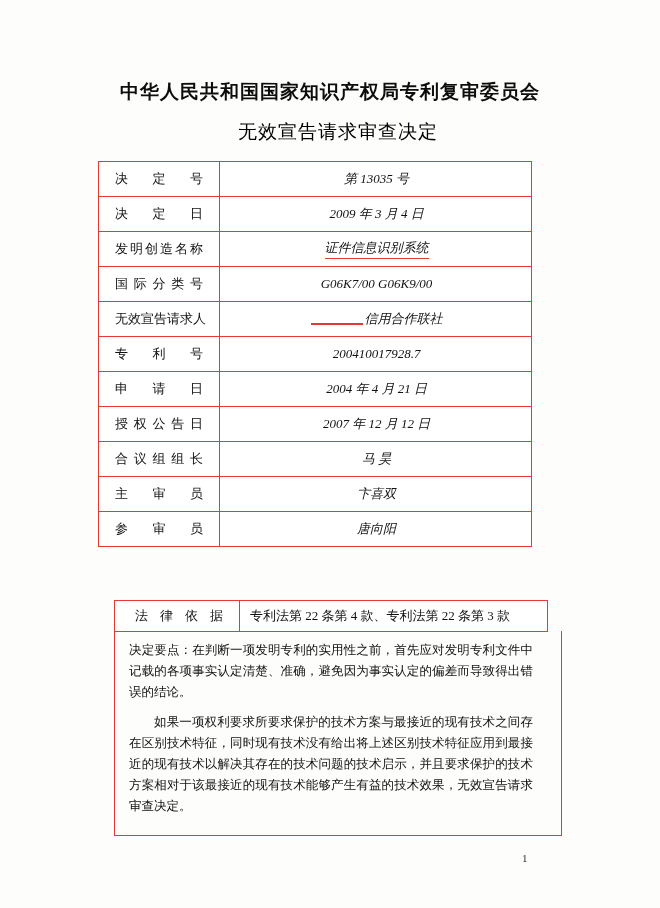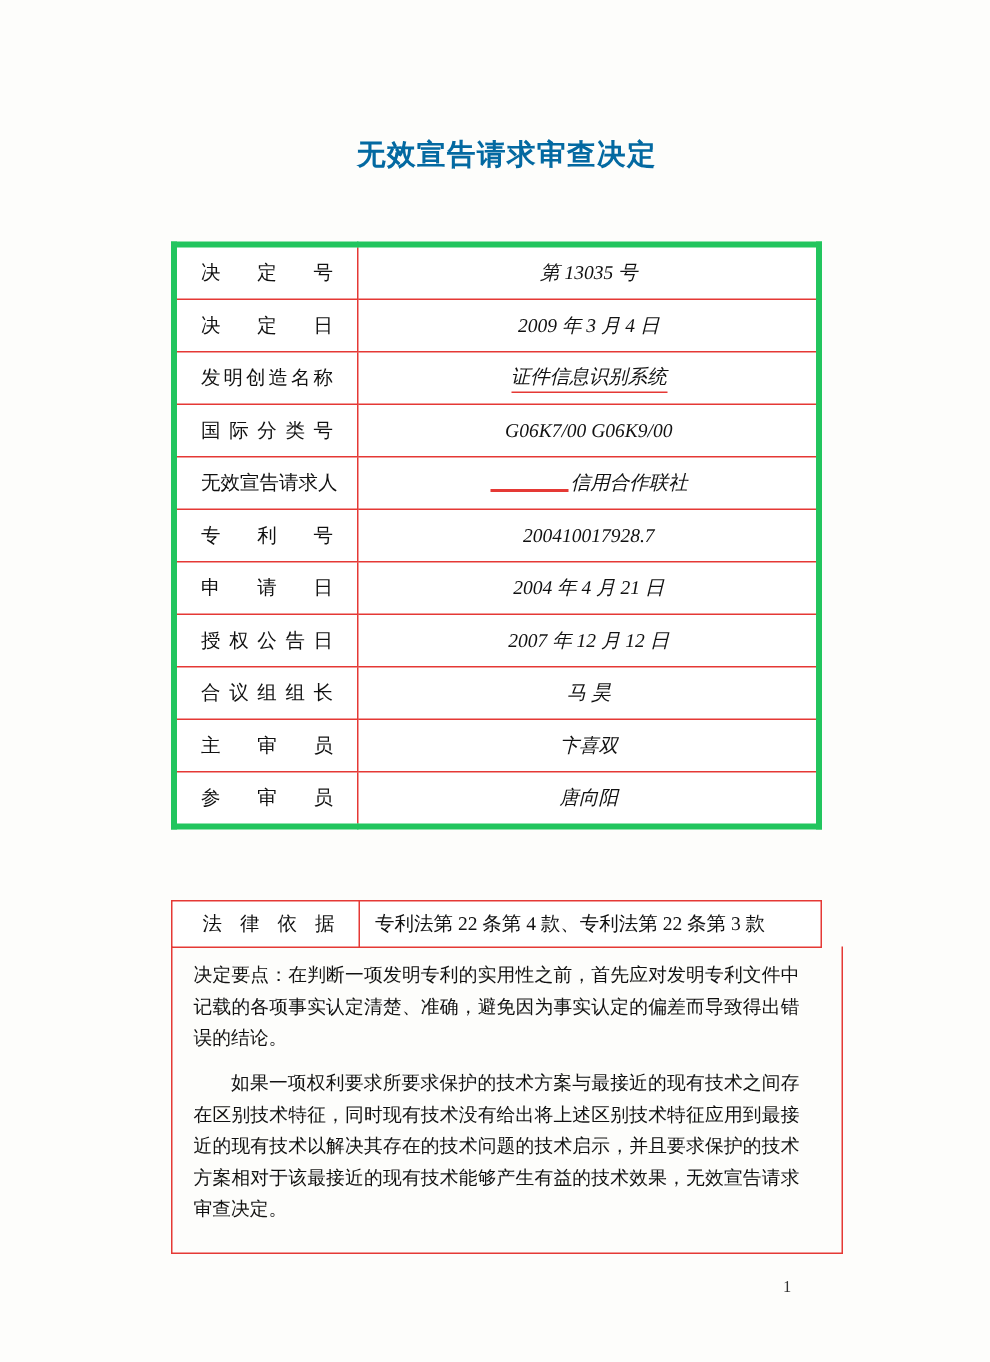--- a/index.html
+++ b/index.html
@@ -32,34 +32,34 @@
   }
   .doc-title-1 {
     font-size: 19px;
     font-weight: bold;
     letter-spacing: 1px;
     color: #0d0d0d;
     line-height: 28px;
   }
   .doc-title-2 {
     font-size: 19px;
-    font-weight: bold;
+    font-weight: normal;
     letter-spacing: 1px;
-    color: #0369a1;
+    color: #000000;
     line-height: 28px;
     margin-top: 12px;
     margin-left: 16px;
   }
   
   .info-table {
     position: absolute;
-    left: 114px;
+    left: 98px;
     top: 161px;
     width: 434px;
-    border: 4px solid #22c55e;
+    border: 1px solid #22c55e;
     border-collapse: collapse;
     background: #ffffff;
   }
   .info-table td {
     border: 1px solid #e53935;
     height: 34px;
     font-size: 13px;
     vertical-align: middle;
     padding: 0 8px;
   }
@@ -148,20 +148,21 @@
     font-size: 11px;
     color: #333;
   }
 </style>
 </head>
 <body>
 
 <div class="page">
 
   <div class="title-block">
+    <div class="doc-title-1">中华人民共和国国家知识产权局专利复审委员会</div>
     <div class="doc-title-2">无效宣告请求审查决定</div>
   </div>
 
   <table class="info-table">
     <tbody>
       <tr>
         <td class="label"><span class="label-spread">决  定  号</span></td>
         <td class="value">第 13035 号</td>
       </tr>
       <tr>

